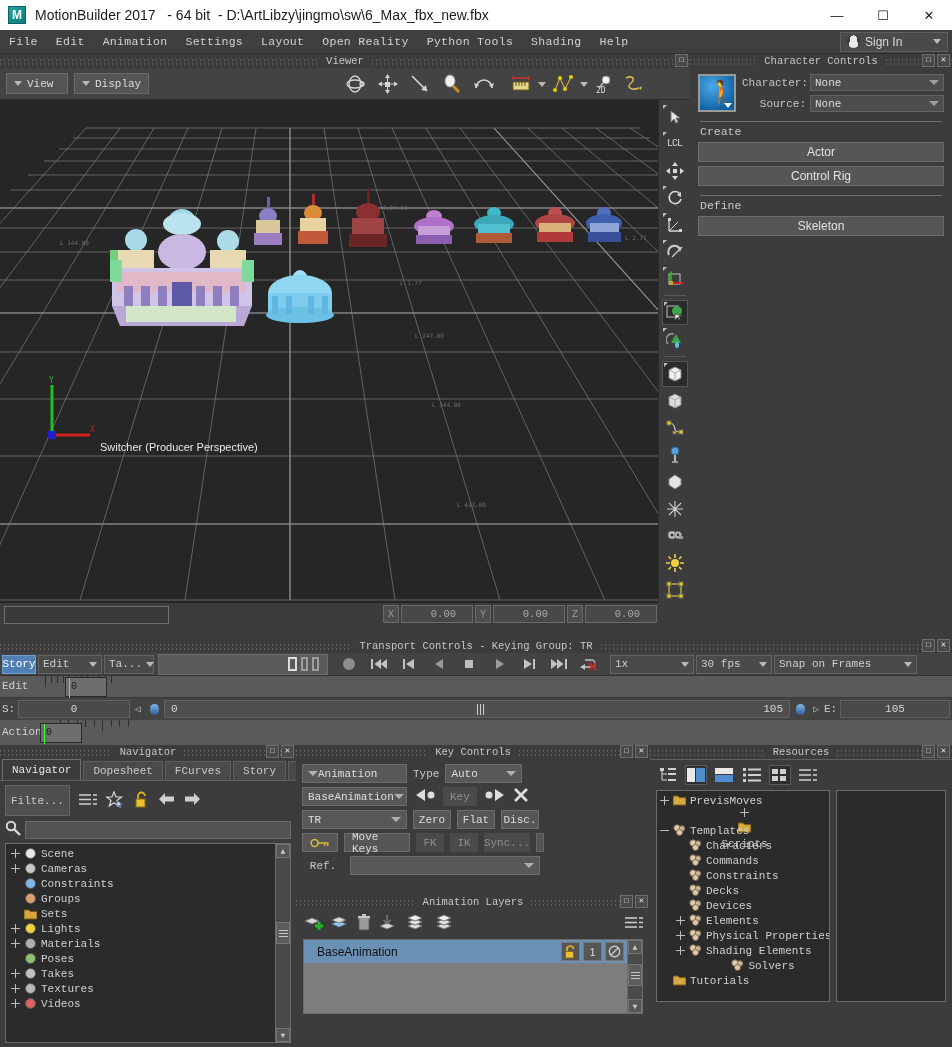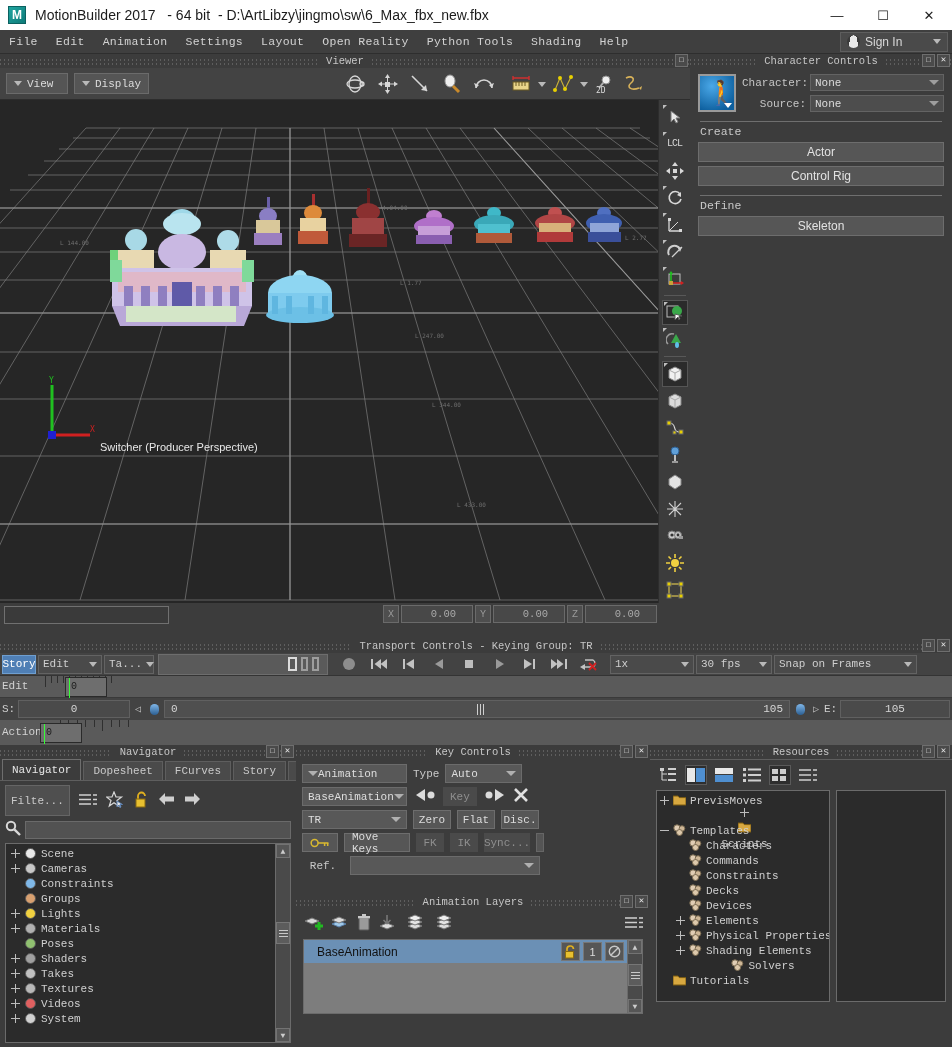--- a/index.html
+++ b/index.html
@@ -999,20 +999,27 @@
             <span>Constraints</span>
           </div>
           <div class="trow">
             <span class="noexp"></span>
             <span class="ico"><svg width="13" height="13" viewBox="0 0 13 13">
                 <circle cx="6.5" cy="6.5" r="5" fill="#d8a070" stroke="#555"></circle>
               </svg></span>
             <span>Groups</span>
           </div>
           <div class="trow">
+            <span class="noexp"></span>
+            <span class="ico"><svg width="13" height="13" viewBox="0 0 13 13">
+                <path d="M0 3 H5 L6.5 4.5 H13 V12 H0 Z" fill="#d8a840" stroke="#7a5a10"></path>
+              </svg></span>
+            <span>Sets</span>
+          </div>
+          <div class="trow">
             <span class="plus"></span>
             <span class="ico"><svg width="13" height="13" viewBox="0 0 13 13">
                 <circle cx="6.5" cy="6.5" r="5" fill="#f0d040" stroke="#555"></circle>
               </svg></span>
             <span>Lights</span>
           </div>
           <div class="trow">
             <span class="plus"></span>
             <span class="ico"><svg width="13" height="13" viewBox="0 0 13 13">
                 <circle cx="6.5" cy="6.5" r="5" fill="#b0b0b0" stroke="#555"></circle>
@@ -1022,51 +1029,37 @@
           <div class="trow">
             <span class="noexp"></span>
             <span class="ico"><svg width="13" height="13" viewBox="0 0 13 13">
                 <circle cx="6.5" cy="6.5" r="5" fill="#90c070" stroke="#555"></circle>
               </svg></span>
             <span>Poses</span>
           </div>
           <div class="trow">
             <span class="plus"></span>
             <span class="ico"><svg width="13" height="13" viewBox="0 0 13 13">
-                <circle cx="6.5" cy="6.5" r="5" fill="#a0a0a0" stroke="#555"></circle>
-              </svg></span>
-            <span>Shaders</span>
-          </div>
-          <div class="trow">
-            <span class="plus"></span>
-            <span class="ico"><svg width="13" height="13" viewBox="0 0 13 13">
                 <circle cx="6.5" cy="6.5" r="5" fill="#c0c0c0" stroke="#555"></circle>
               </svg></span>
             <span>Takes</span>
           </div>
           <div class="trow">
             <span class="plus"></span>
             <span class="ico"><svg width="13" height="13" viewBox="0 0 13 13">
                 <circle cx="6.5" cy="6.5" r="5" fill="#b8b8b8" stroke="#555"></circle>
               </svg></span>
             <span>Textures</span>
           </div>
           <div class="trow">
             <span class="plus"></span>
             <span class="ico"><svg width="13" height="13" viewBox="0 0 13 13">
                 <circle cx="6.5" cy="6.5" r="5" fill="#e06060" stroke="#555"></circle>
               </svg></span>
             <span>Videos</span>
-          </div>
-          <div class="trow">
-            <span class="plus"></span>
-            <span class="ico"><svg width="13" height="13" viewBox="0 0 13 13">
-                <circle cx="6.5" cy="6.5" r="5" fill="#d0d0d0" stroke="#555"></circle>
-              </svg></span>
-            <span>System</span>
           </div>
         </div>
       <div class="vscroll">
         <div class="up">▲</div>
         <div class="thumb" style="top:78px;height:22px">
             <span class="g"></span>
           </div>
         <div class="dn">▼</div>
       </div>
     </div>

